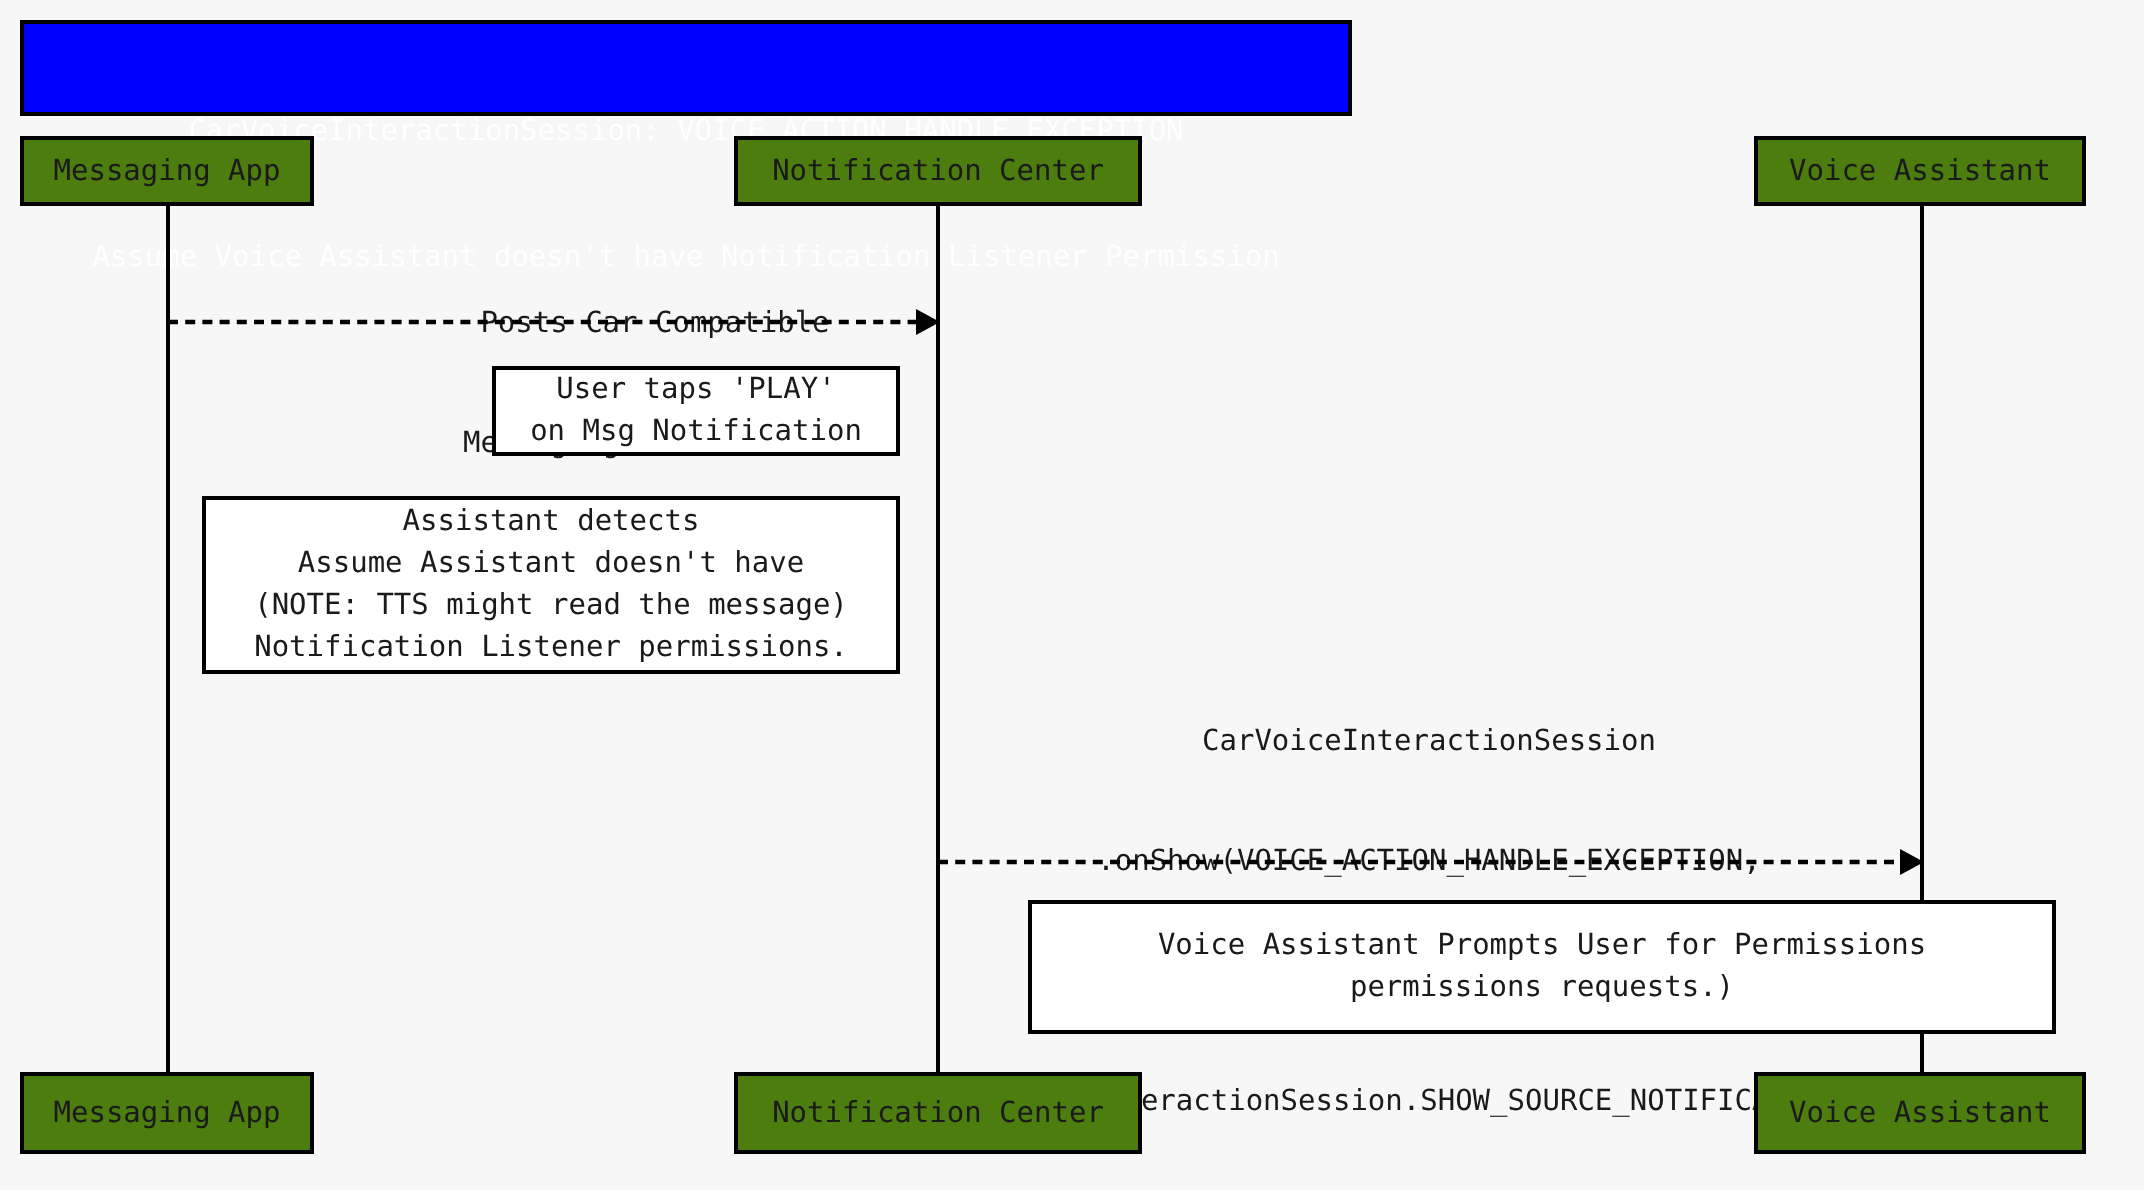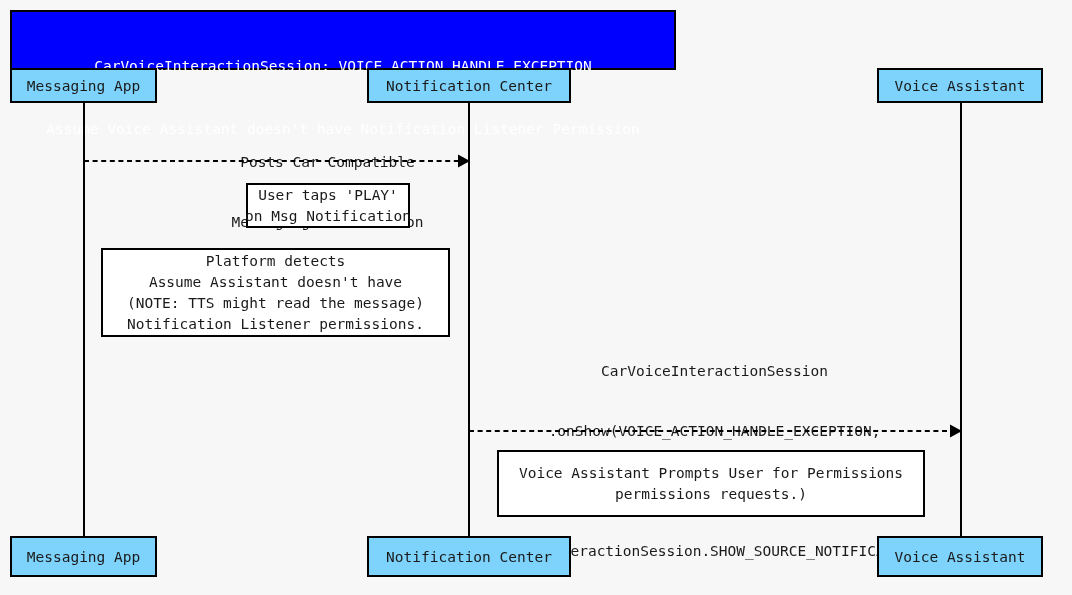--- a/index.html
+++ b/index.html
@@ -20,37 +20,37 @@
     width: 1072px;
     height: 595px;
   }
   .abs { position: absolute; }
 
   
   .title-box {
     left: 10px;
     top: 10px;
     width: 666px;
-    height: 60px;
+    height: 48px;
     background: #0000ff;
     border: 2px solid #000000;
     box-sizing: border-box;
     color: #ffffff;
     font-size: 14.5px;
     line-height: 21px;
     text-align: center;
     padding-top: 2px;
     box-sizing: border-box;
     white-space: pre;
   }
   .title-line { display: block; }
 
   
   .participant {
-    background: #7dd3fc;
+    background: #4d7c0f;
     border: 2px solid #000000;
     box-sizing: border-box;
     color: #1a1a1a;
     font-size: 14.5px;
     display: flex;
     align-items: center;
     justify-content: center;
     white-space: pre;
   }
 
@@ -117,45 +117,45 @@
   <div class="abs msg-label" style="left:84px; top:112px; width:407px;padding-left:40px;">
     <span class="msg-line">Posts Car Compatible</span>
     <span class="msg-line">Messaging Notification</span>
   </div>
 
   <svg class="abs arrow-svg" style="left:84px; top:153px;" width="386" height="18">
     <line x1="0" y1="8" x2="374" y2="8" stroke="#000000" stroke-width="2.2" stroke-dasharray="5,3.6"></line>
     <polygon points="374,1.5 386,8 374,14.5" fill="#000000"></polygon>
   </svg>
 
-  <div class="abs note" style="left:246px; top:183px; width:164px; height:45px;">
+  <div class="abs note" style="left:246px; top:183px; width:204px; height:45px;">
     <span class="note-line">User taps 'PLAY'</span>
     <span class="note-line">on Msg Notification</span>
   </div>
 
   <div class="abs note" style="left:101px; top:248px; width:349px; height:89px;">
-    <span class="note-line">Platform detects</span>
+    <span class="note-line">Assistant detects</span>
     <span class="note-line">Assume Assistant doesn't have</span>
     <span class="note-line">(NOTE: TTS might read the message)</span>
     <span class="note-line">Notification Listener permissions.</span>
   </div>
 
   <div class="abs msg-label" style="left:469px; top:321px; width:491px;">
     <span class="msg-line">CarVoiceInteractionSession</span>
     <span class="msg-line">.onShow(VOICE_ACTION_HANDLE_EXCEPTION,</span>
     <span class="msg-line">Bundle payload,</span>
     <span class="msg-line">VoiceInteractionSession.SHOW_SOURCE_NOTIFICATION)</span>
   </div>
 
   <svg class="abs arrow-svg" style="left:469px; top:423px;" width="493" height="18">
     <line x1="0" y1="8" x2="481" y2="8" stroke="#000000" stroke-width="2.2" stroke-dasharray="5,3.6"></line>
     <polygon points="481,1.5 493,8 481,14.5" fill="#000000"></polygon>
   </svg>
 
-  <div class="abs note" style="left:497px; top:450px; width:428px; height:67px;">
+  <div class="abs note" style="left:514px; top:450px; width:514px; height:67px;">
     <span class="note-line">Voice Assistant Prompts User for Permissions</span>
     <span class="note-line">permissions requests.)</span>
   </div>
 
   <div class="abs participant" style="left:10px; top:536px; width:147px; height:41px;">
     <span>Messaging App</span>
   </div>
   <div class="abs participant" style="left:367px; top:536px; width:204px; height:41px;">
     <span>Notification Center</span>
   </div>

